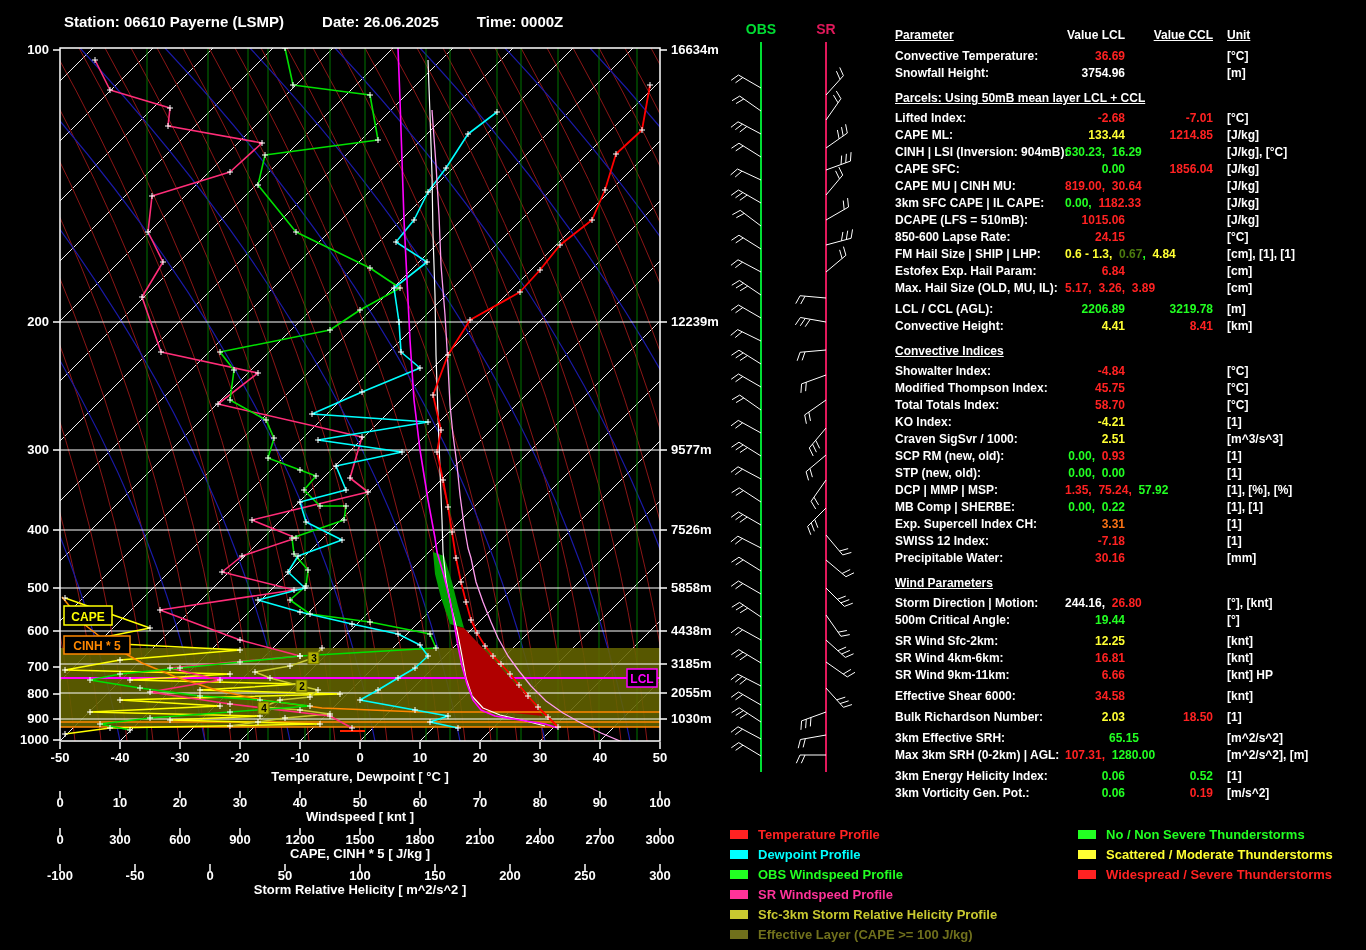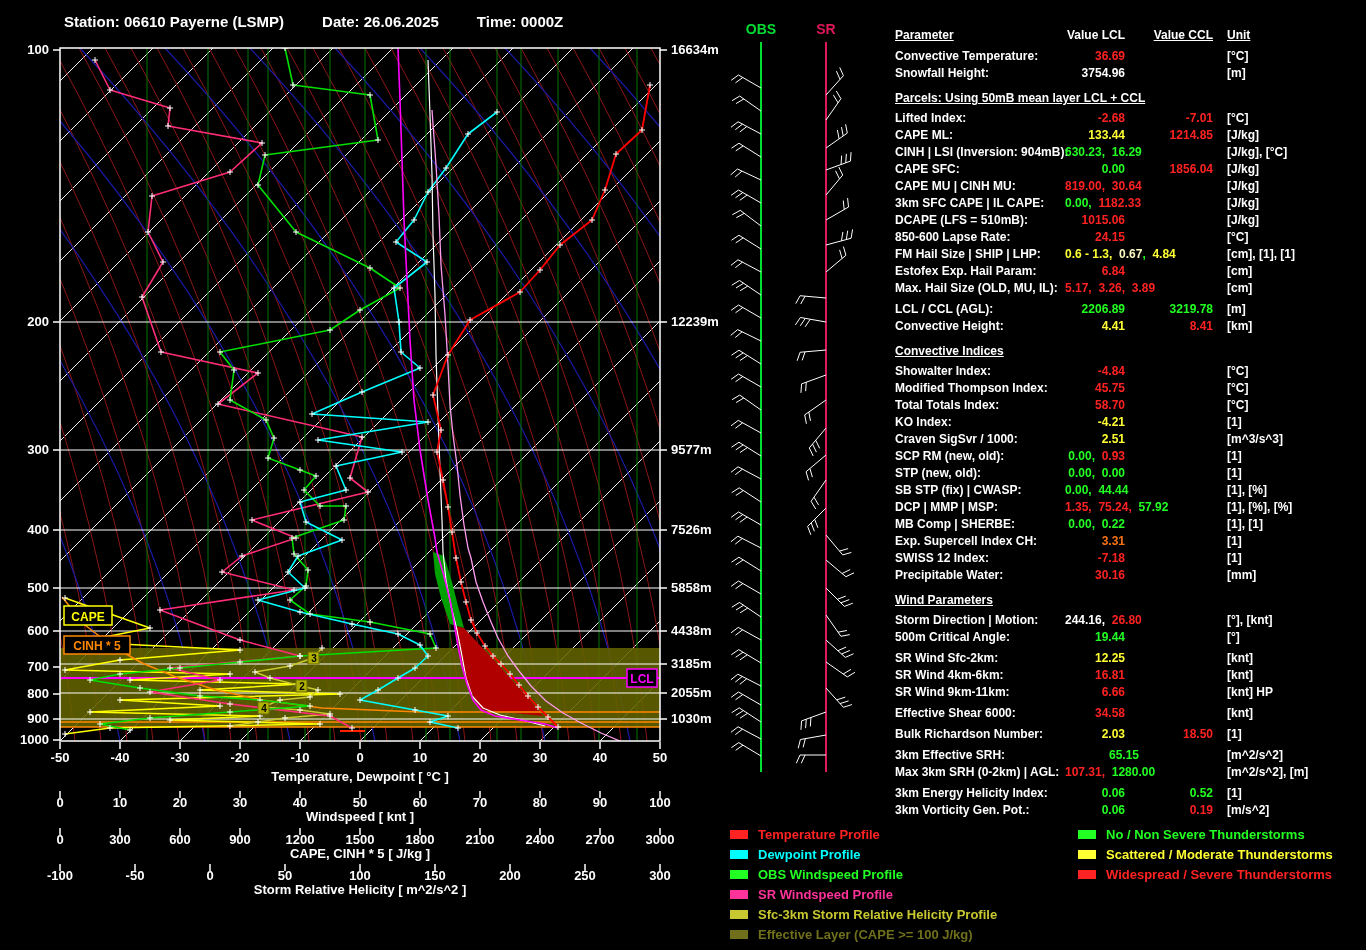--- a/index.html
+++ b/index.html
@@ -924,21 +924,21 @@
           <span class="c-unit">[J/kg]</span>
         </div>
         <div class="row">
           <span class="c-label">850-600 Lapse Rate:</span>
           <span class="c-lcl"><span style="color: rgb(255, 34, 34);">24.15</span></span>
           <span class="c-ccl"></span>
           <span class="c-unit">[°C]</span>
         </div>
         <div class="row">
           <span class="c-label">FM Hail Size | SHIP | LHP:</span>
-          <span class="c-lcl"><span style="color: rgb(255, 255, 51);">0.6 - 1.3</span><span style="color: rgb(255, 255, 51);">,&nbsp; </span><span style="color: #fef9c3;">0.67</span><span style="color: rgb(34, 255, 34);">,&nbsp; </span><span style="color: rgb(255, 255, 51);">4.84</span></span>
+          <span class="c-lcl"><span style="color: rgb(255, 255, 51);">0.6 - 1.3</span><span style="color: rgb(255, 255, 51);">,&nbsp; </span><span style="color: #4d7c0f;">0.67</span><span style="color: rgb(34, 255, 34);">,&nbsp; </span><span style="color: rgb(255, 255, 51);">4.84</span></span>
           <span class="c-ccl"></span>
           <span class="c-unit">[cm], [1], [1]</span>
         </div>
         <div class="row">
           <span class="c-label">Estofex Exp. Hail Param:</span>
           <span class="c-lcl"><span style="color: rgb(255, 34, 34);">6.84</span></span>
           <span class="c-ccl"></span>
           <span class="c-unit">[cm]</span>
         </div>
         <div class="row">
@@ -994,26 +994,20 @@
           <span class="c-label">SCP RM (new, old):</span>
           <span class="c-lcl"><span style="color: rgb(34, 255, 34);">0.00</span><span style="color: rgb(34, 255, 34);">,&nbsp; </span><span style="color: rgb(255, 34, 34);">0.93</span></span>
           <span class="c-ccl"></span>
           <span class="c-unit">[1]</span>
         </div>
         <div class="row">
           <span class="c-label">STP (new, old):</span>
           <span class="c-lcl"><span style="color: rgb(34, 255, 34);">0.00</span><span style="color: rgb(34, 255, 34);">,&nbsp; </span><span style="color: rgb(34, 255, 34);">0.00</span></span>
           <span class="c-ccl"></span>
           <span class="c-unit">[1]</span>
-        </div>
-        <div class="row">
-          <span class="c-label">SB STP (fix) | CWASP:</span>
-          <span class="c-lcl"><span style="color: rgb(34, 255, 34);">0.00</span><span style="color: rgb(34, 255, 34);">,&nbsp; </span><span style="color: rgb(34, 255, 34);">44.44</span></span>
-          <span class="c-ccl"></span>
-          <span class="c-unit">[1], [%]</span>
         </div>
         <div class="row">
           <span class="c-label">DCP | MMP | MSP:</span>
           <span class="c-lcl"><span style="color: rgb(255, 34, 34);">1.35</span><span style="color: rgb(255, 34, 34);">,&nbsp; </span><span style="color: rgb(255, 34, 34);">75.24</span><span style="color: rgb(255, 34, 34);">,&nbsp; </span><span style="color: rgb(34, 255, 34);">57.92</span></span>
           <span class="c-ccl"></span>
           <span class="c-unit">[1], [%], [%]</span>
         </div>
         <div class="row">
           <span class="c-label">MB Comp | SHERBE:</span>
           <span class="c-lcl"><span style="color: rgb(34, 255, 34);">0.00</span><span style="color: rgb(34, 255, 34);">,&nbsp; </span><span style="color: rgb(34, 255, 34);">0.22</span></span>

